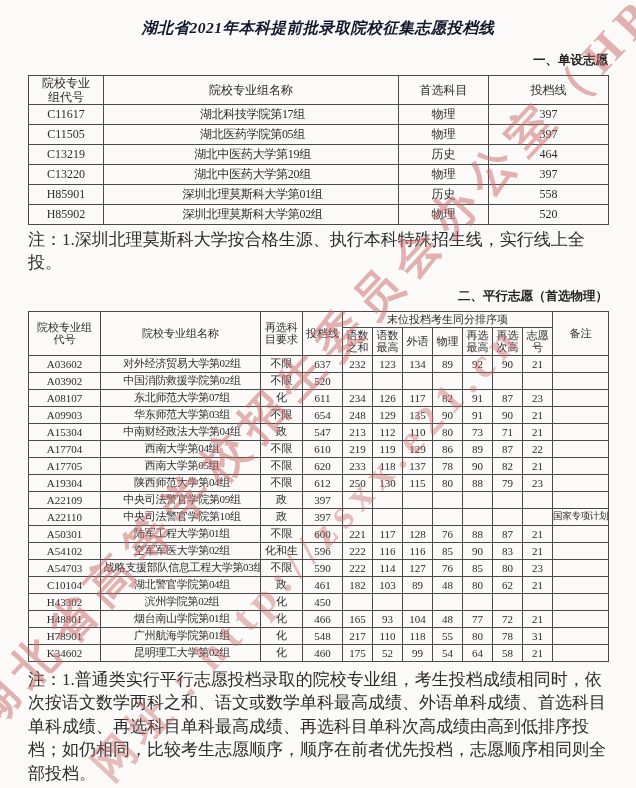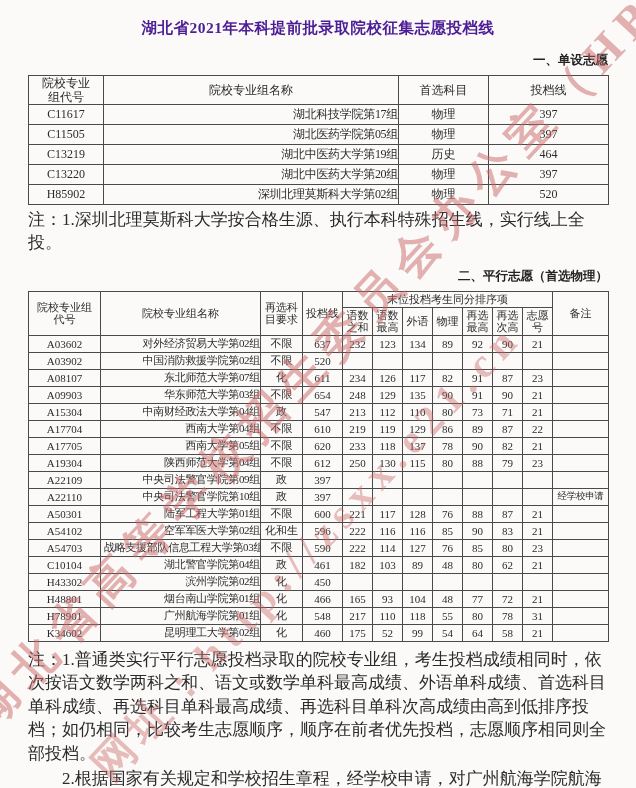--- a/index.html
+++ b/index.html
@@ -8,21 +8,21 @@
     background:#fbfaf9;
     font-family:"Liberation Serif", serif;
     color:#2b2b2b;
   }
   .page {
     position:relative; width:636px; height:788px;
     box-sizing:border-box; padding:10px 28px; overflow:hidden;
   }
   .title {
     font-size:15.5px; font-weight:bold; text-align:center;
-    margin:8px 0 0 0; letter-spacing:0.5px; color:#4c1d95;
+    margin:8px 0 0 0; letter-spacing:0.5px; color:#0f172a;font-style:italic;
   }
   .sec-heading { font-weight:bold; font-size:12.5px; margin-top:13px; color:#222;text-align:right; }
 
   table { border-collapse:collapse; width:580px; table-layout:fixed; margin-top:6px; background:transparent; }
   th, td { border:1px solid #4a4a4a; text-align:center; padding:0; overflow:hidden; vertical-align:middle; }
   th { font-weight:normal; }
 
   
   .t1 th { font-size:12px; height:28px; line-height:1.18; }
   .t1 th.pad-wrap { padding:0 13px; }
@@ -32,21 +32,21 @@
   
   .t2 th { font-size:11px; line-height:1.15; }
   .t2 .group-th { height:15px; }
   .t2 thead tr.sub-row th { height:27px; }
   .t2 th.pad-wrap2 { padding:0 8px; }
   .t2 td { font-size:11px; height:16px; }
   .t2 td:last-child { font-size:9.5px; letter-spacing:-0.3px; white-space:nowrap; }
   .c2-code{width:72px;} .c2-name{width:160px;} .c2-req{width:42px;} .c2-line{width:40px;}
   .c2-s{width:30px;} .c2-remark{width:56px;}
 
-  td.left { text-align:right; padding-left:3px; white-space:nowrap; letter-spacing:-0.3px; }
+  td.left { text-align:center; padding-left:3px; white-space:nowrap; letter-spacing:-0.3px; }
 
   .notes { margin-top:4px; width:580px; font-size:17px; line-height:1.34; }
   .notes p { margin:0; }
   .notes p + p { margin-top:2px; }
   .note-indent { text-indent:2em; }
   .notes2 { margin-top:6px; line-height:1.38; }
 
   
   .watermark { position:absolute; left:0; top:0; width:636px; height:788px; pointer-events:none; z-index:5; }
   .wm-line {
@@ -102,20 +102,26 @@
           <td>C13219</td>
           <td class="left">湖北中医药大学第19组</td>
           <td>历史</td>
           <td>464</td>
         </tr>
         <tr>
           <td>C13220</td>
           <td class="left">湖北中医药大学第20组</td>
           <td>物理</td>
           <td>397</td>
+        </tr>
+        <tr>
+          <td>H85901</td>
+          <td class="left">深圳北理莫斯科大学第01组</td>
+          <td>历史</td>
+          <td>558</td>
         </tr>
         <tr>
           <td>H85902</td>
           <td class="left">深圳北理莫斯科大学第02组</td>
           <td>物理</td>
           <td>520</td>
         </tr>
       </tbody>
   </table>
 
@@ -291,21 +297,21 @@
           <td class="left">中央司法警官学院第10组</td>
           <td>政</td>
           <td>397</td>
           <td></td>
           <td></td>
           <td></td>
           <td></td>
           <td></td>
           <td></td>
           <td></td>
-          <td>经学校申请</td>
+          <td>国家专项计划</td>
         </tr>
         <tr>
           <td>A50301</td>
           <td class="left">陆军工程大学第01组</td>
           <td>不限</td>
           <td>600</td>
           <td>221</td>
           <td>117</td>
           <td>128</td>
           <td>76</td>

